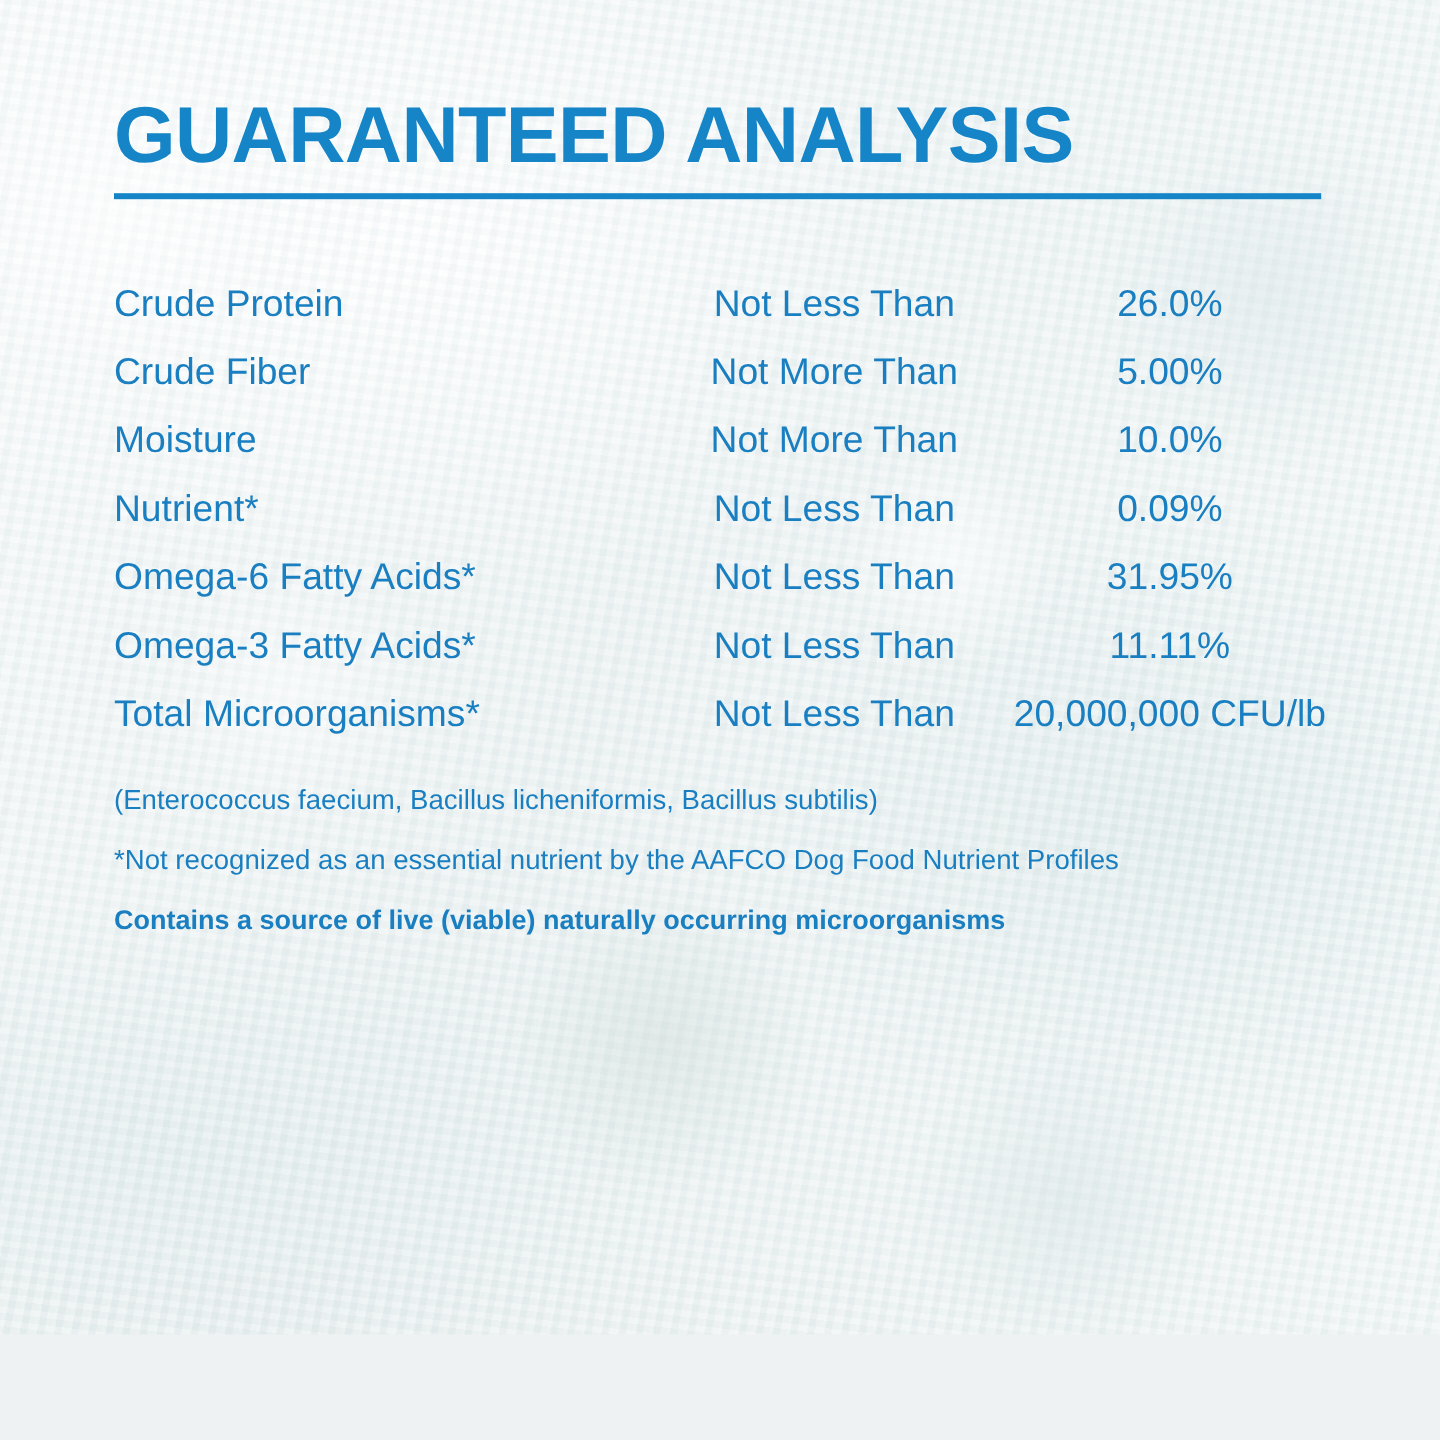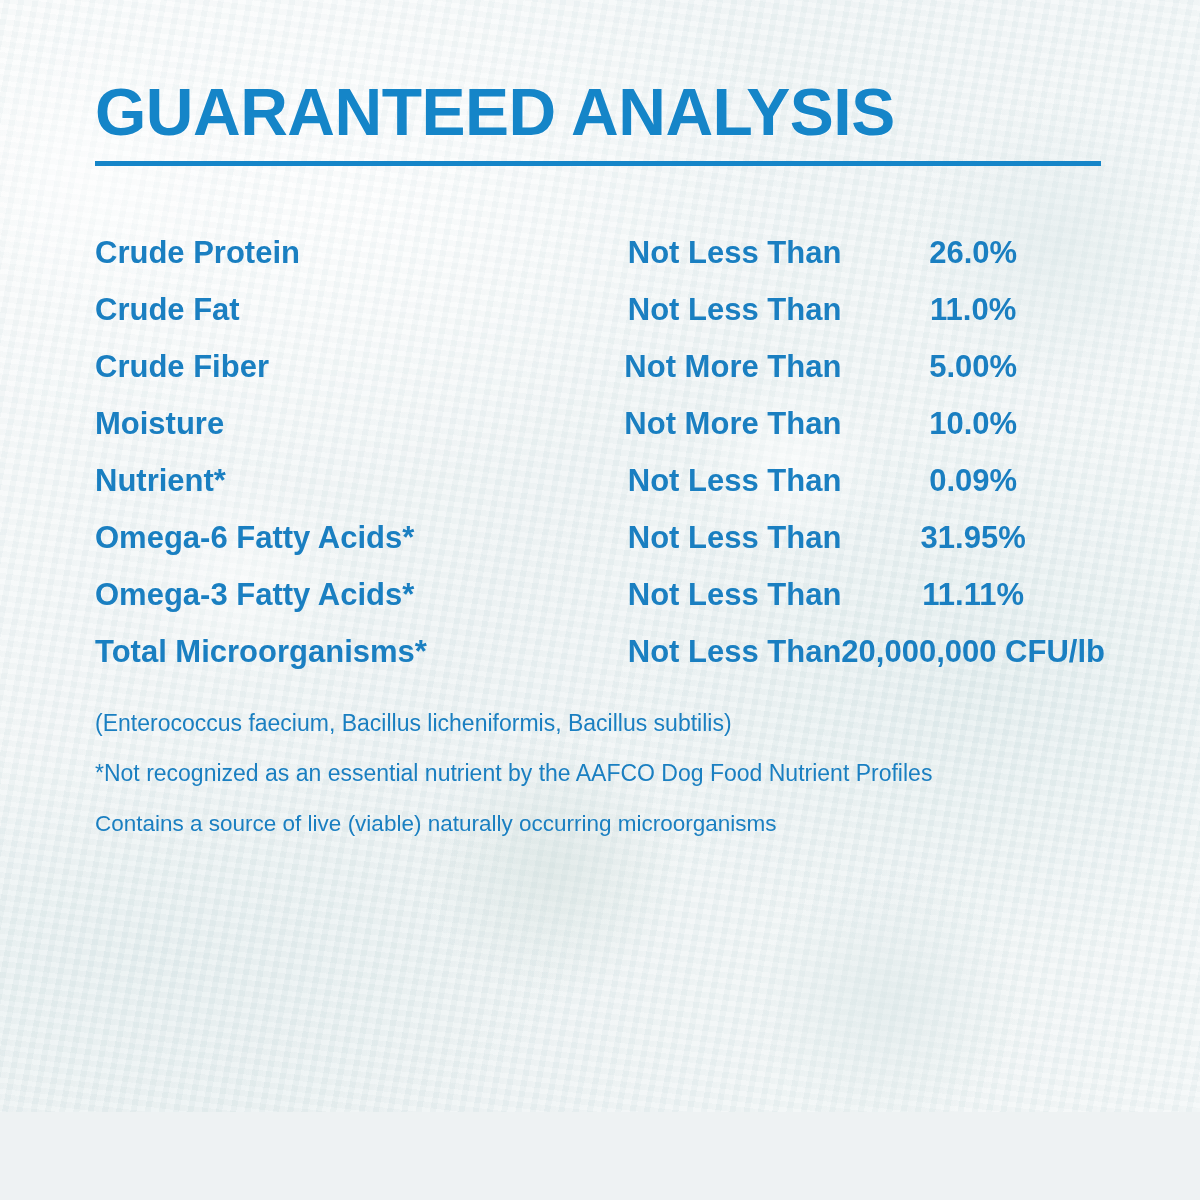--- a/index.html
+++ b/index.html
@@ -75,71 +75,65 @@
     height: 5px;
     width: 1006px;
     background: #1585c8;
   }
 
   
   .analysis {
     margin-top: 58px;
     width: 1010px;
     border-collapse: collapse;
-    font-weight: bold;
   }
   .analysis td {
     color: #1a7fc1;
     font-size: 31px;
     padding: 10.5px 0;
     white-space: nowrap;
     vertical-align: baseline;
   }
   .col-nutrient { width: 452px; text-align: left; }
-  .col-qualifier { width: 300px; text-align: right; }
+  .col-qualifier { width: 300px; text-align: center; }
   .col-value { text-align: center; }
 
   
   .notes {
     margin-top: 28px;
     width: 940px;
   }
   .note {
     color: #1a7fc1;
     font-size: 23px;
     line-height: 1.38;
     margin-bottom: 18px;
     margin-top: 18px;
   }
   .note-bold {
-    font-weight: normal;
+    font-weight: bold;
     font-size: 22.5px;
     margin-bottom: 0;
   }
 </style>
 </head>
 <body>
 
 <div class="page">
   <div class="content">
 
     <div class="title">GUARANTEED ANALYSIS</div>
     <div class="title-rule"></div>
 
     <table class="analysis">
       <tbody>
         <tr>
           <td class="col-nutrient">Crude Protein</td>
           <td class="col-qualifier">Not Less Than</td>
           <td class="col-value">26.0%</td>
-        </tr>
-        <tr>
-          <td class="col-nutrient">Crude Fat</td>
-          <td class="col-qualifier">Not Less Than</td>
-          <td class="col-value">11.0%</td>
         </tr>
         <tr>
           <td class="col-nutrient">Crude Fiber</td>
           <td class="col-qualifier">Not More Than</td>
           <td class="col-value">5.00%</td>
         </tr>
         <tr>
           <td class="col-nutrient">Moisture</td>
           <td class="col-qualifier">Not More Than</td>
           <td class="col-value">10.0%</td>

